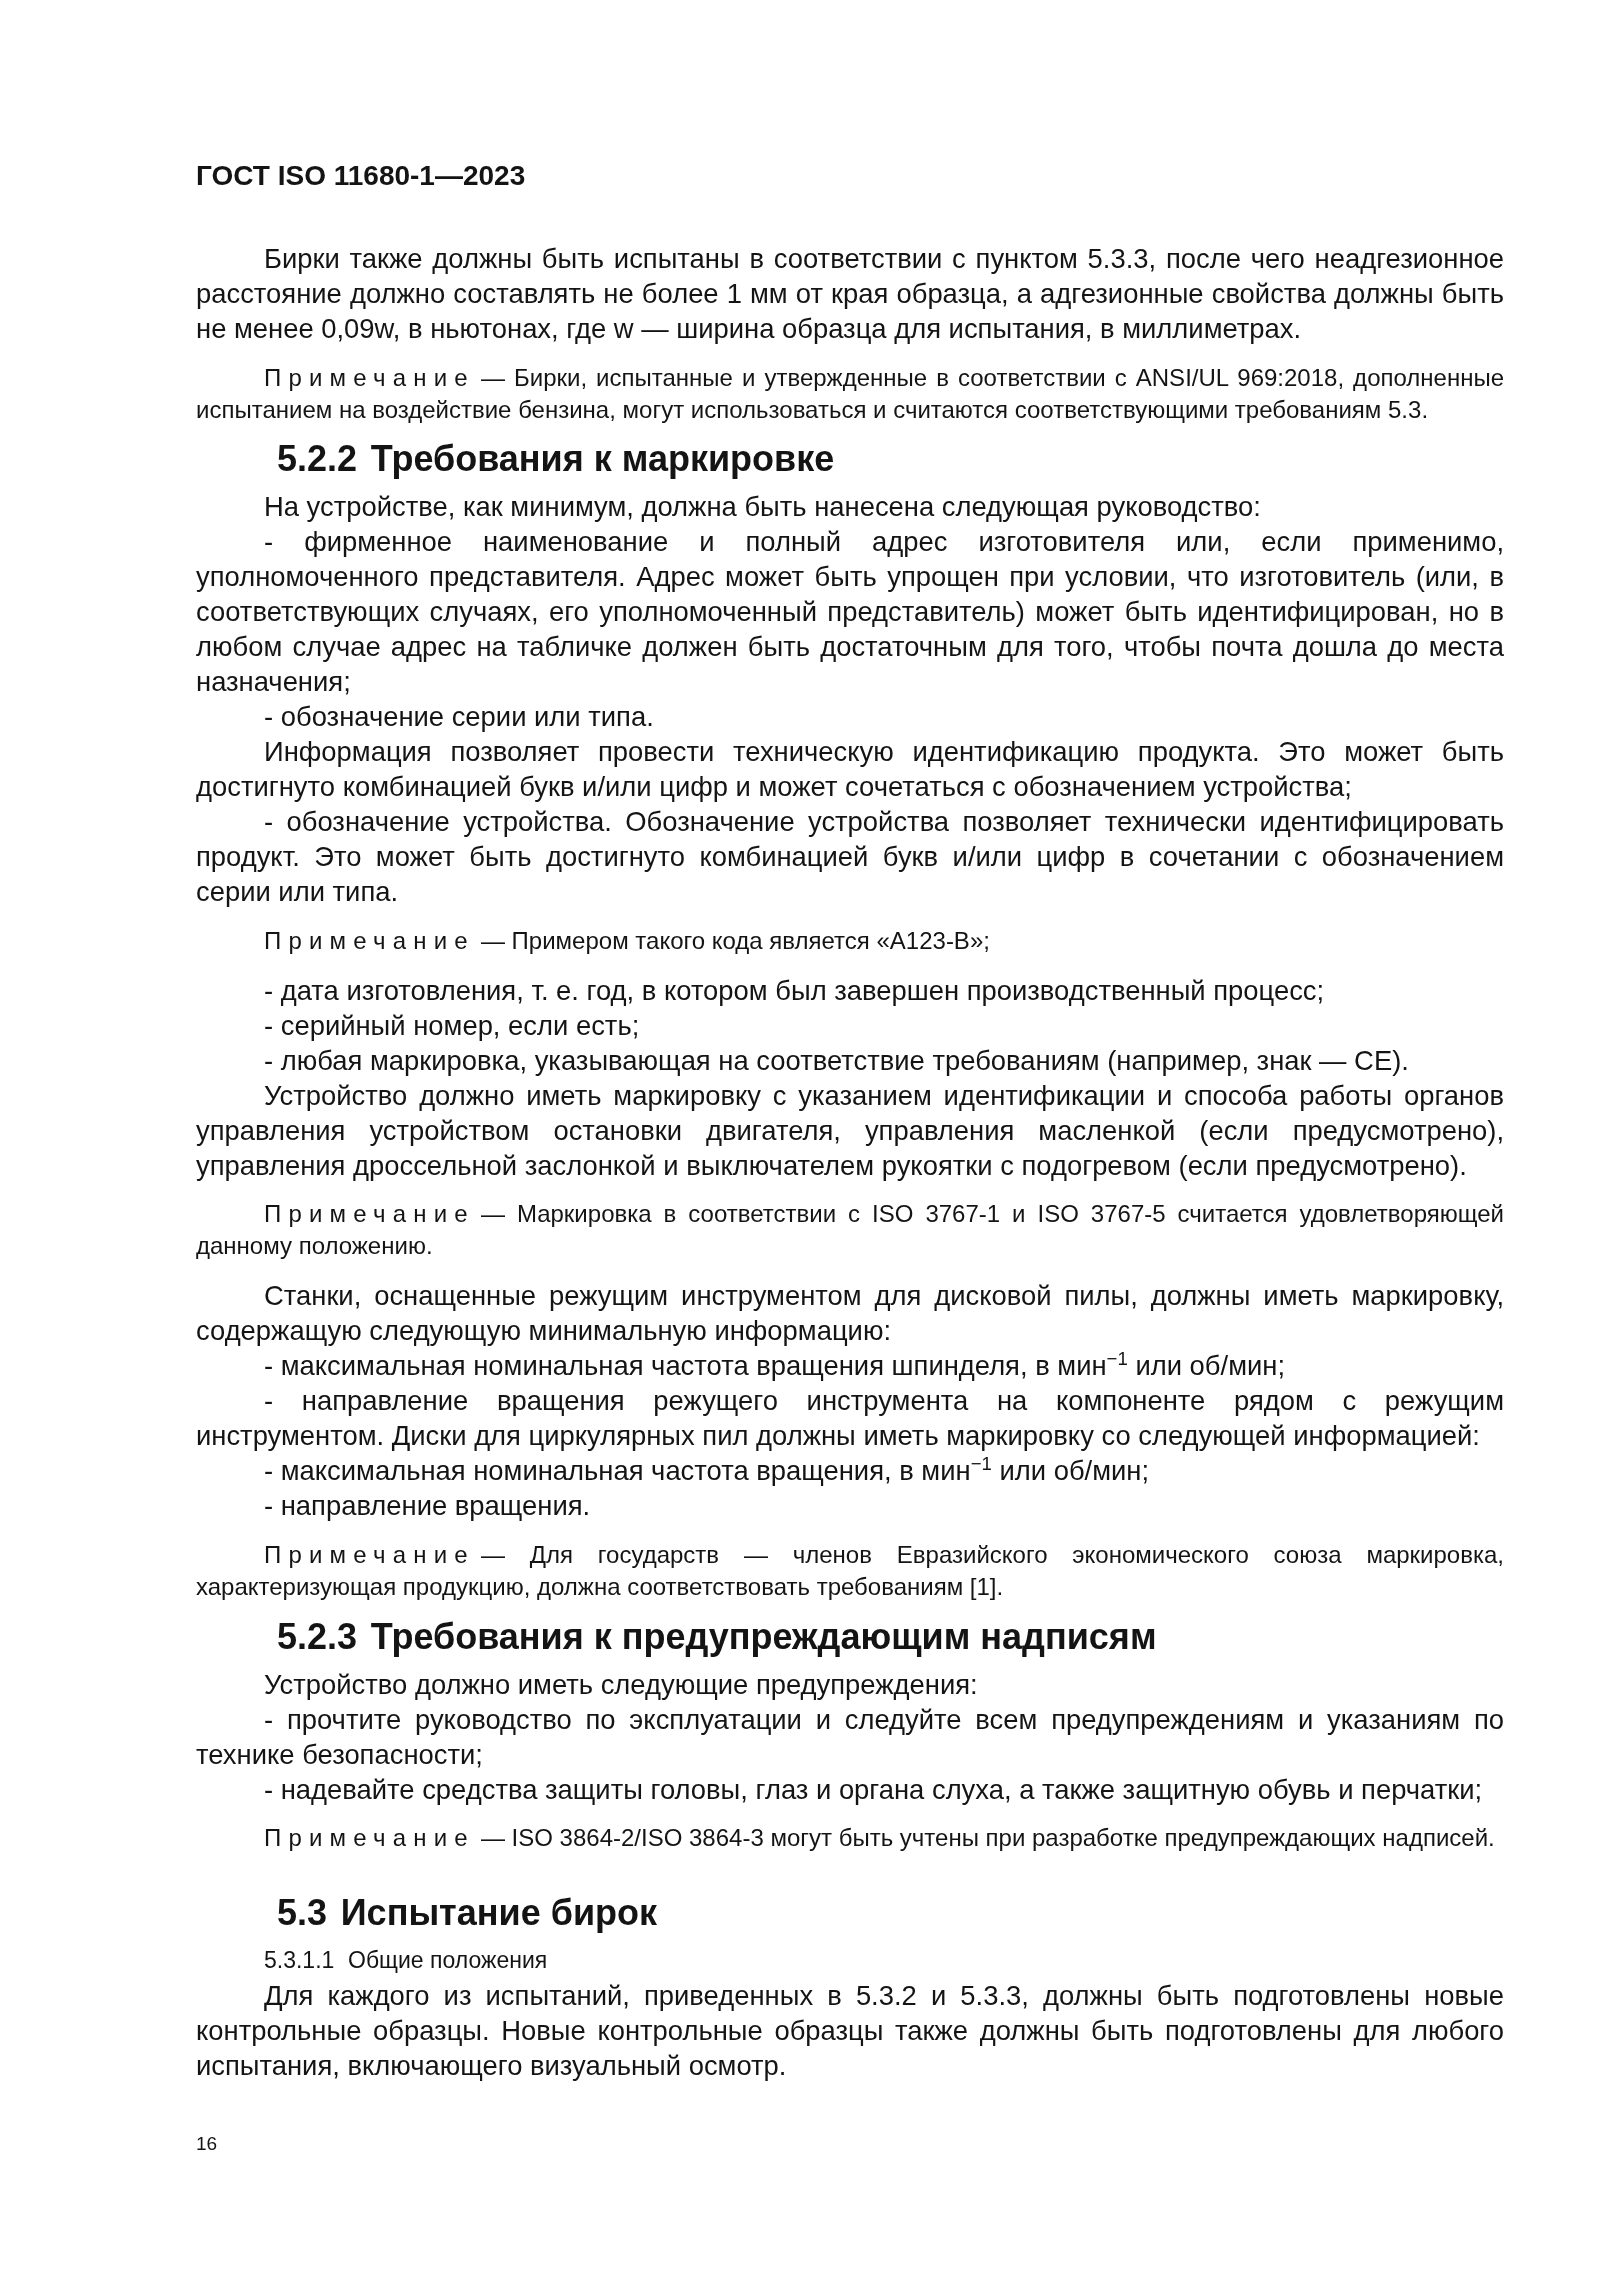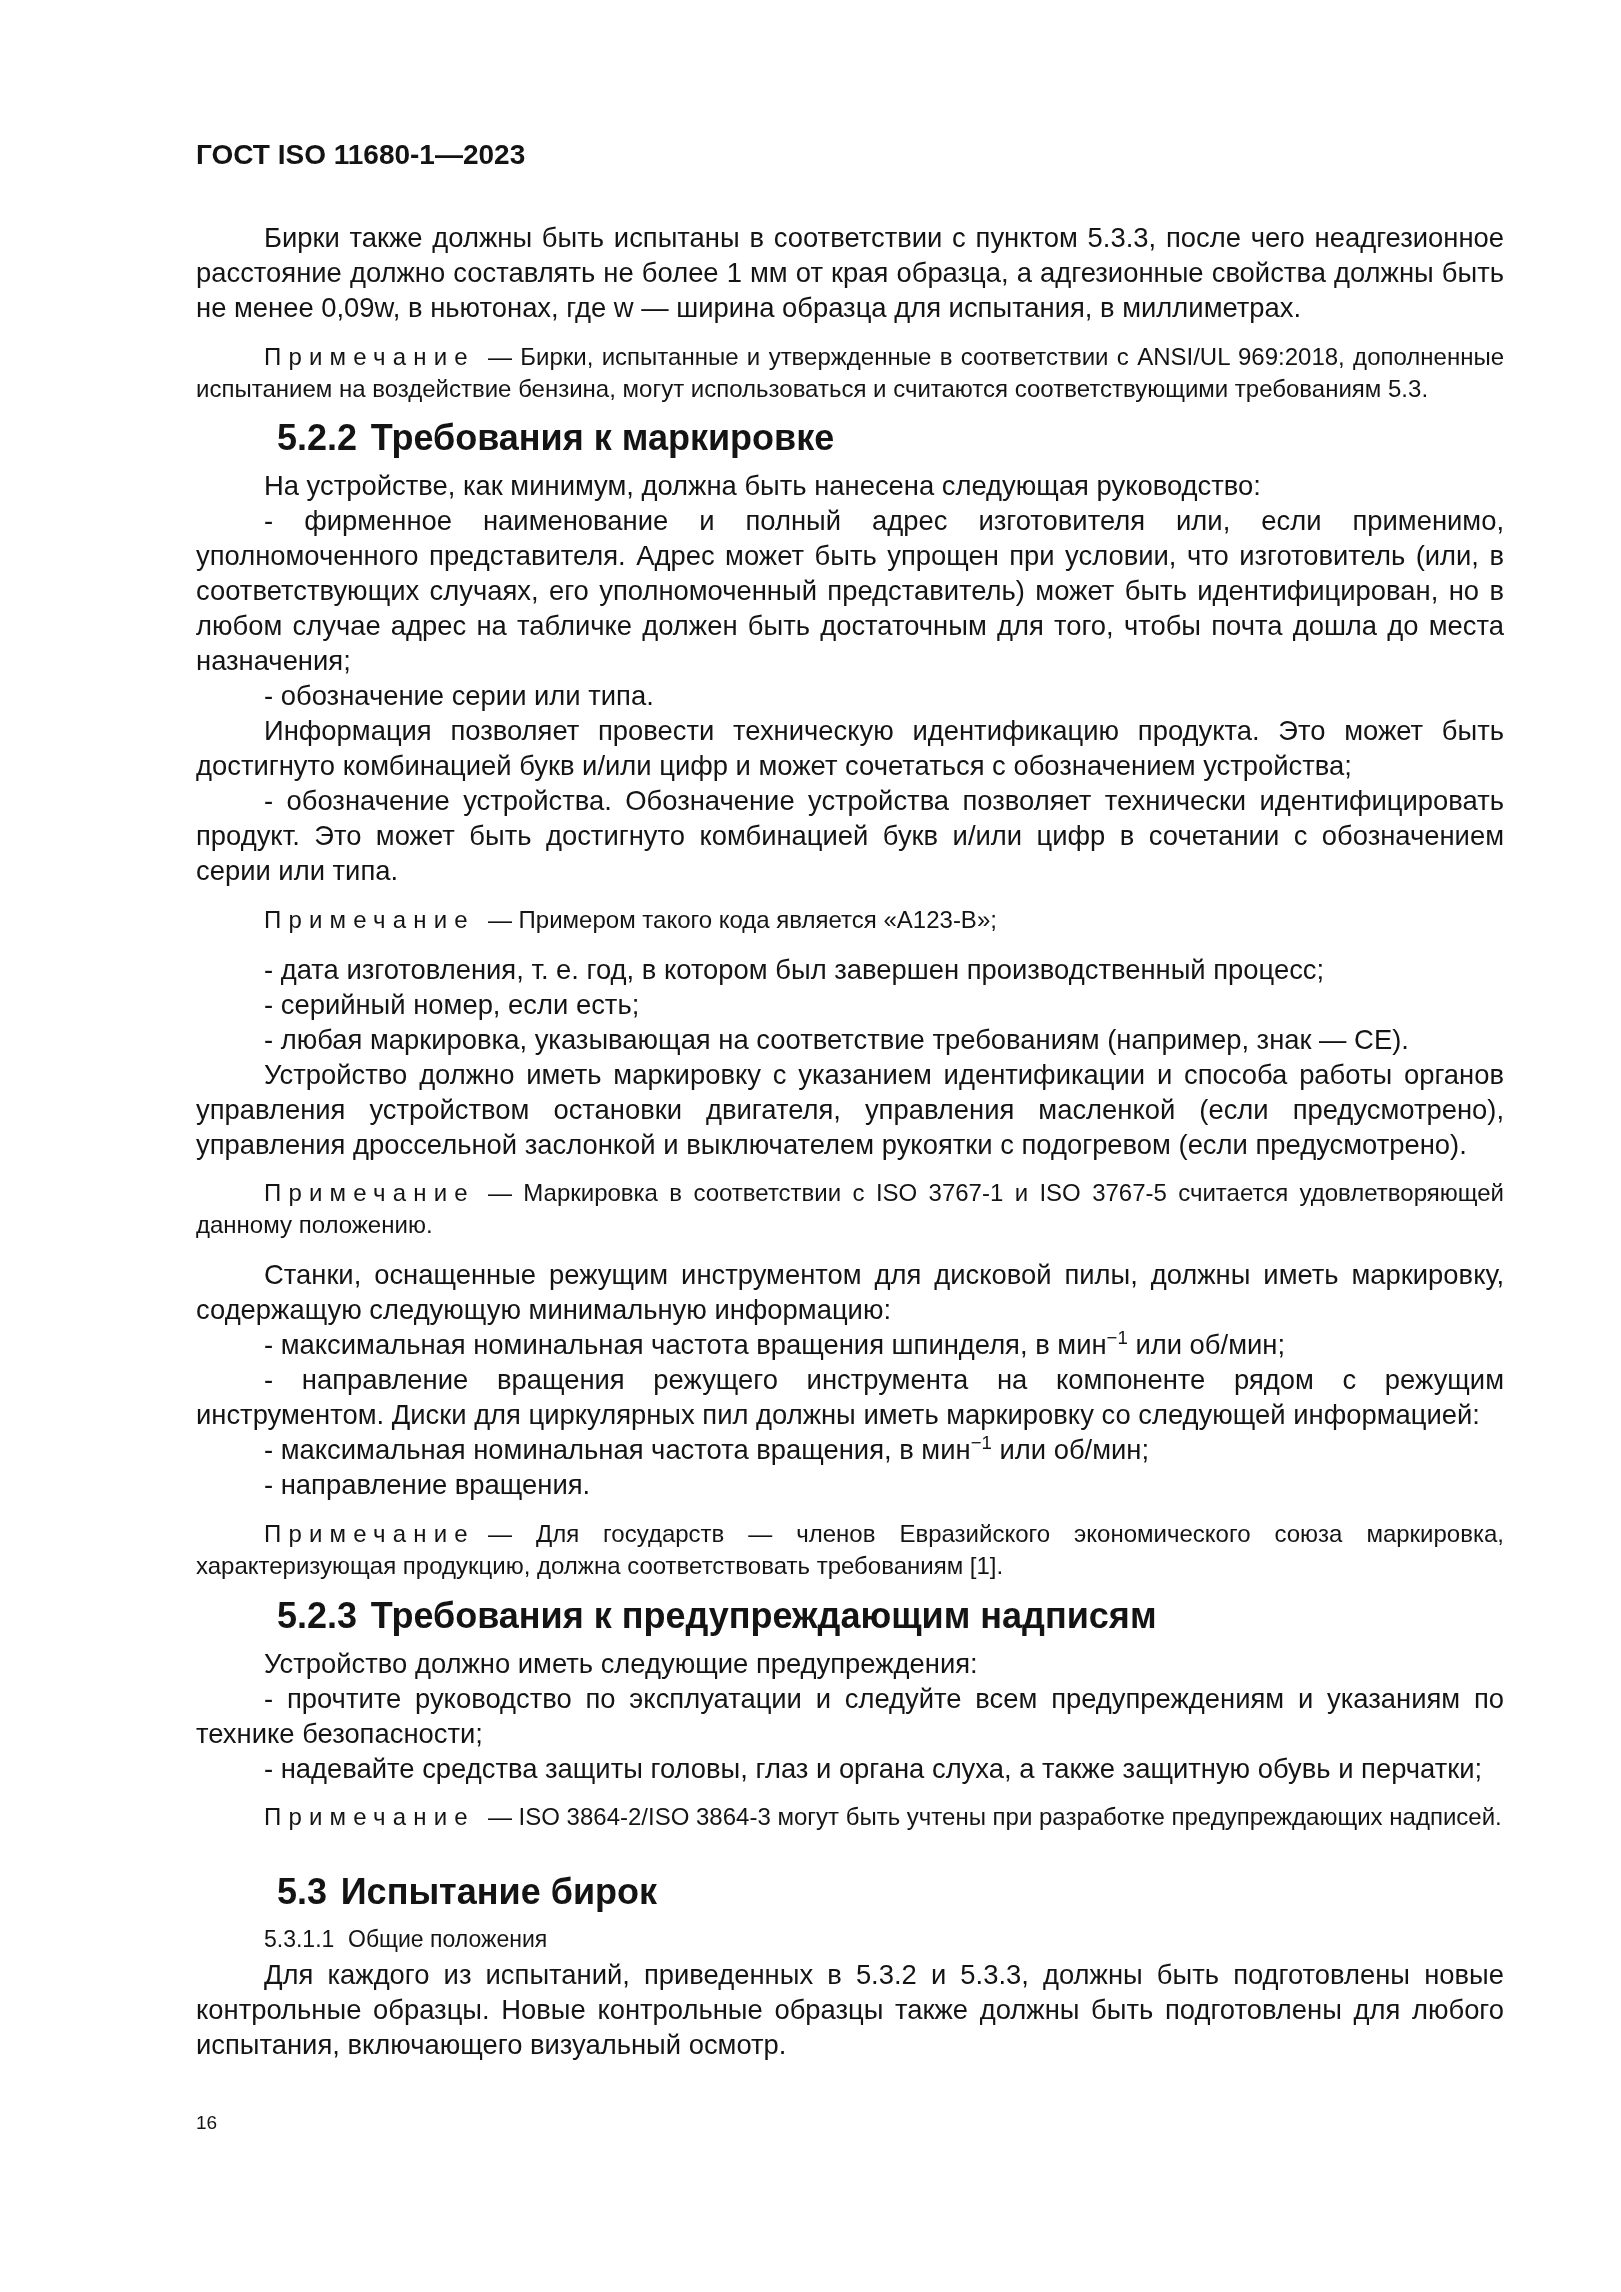--- a/index.html
+++ b/index.html
@@ -10,21 +10,21 @@
     background:#ffffff;
     font-family:"Liberation Sans","DejaVu Sans",sans-serif;
     color:#141414;
     margin:0 auto;
     overflow:hidden;
     box-sizing:border-box;
   }
   .content{
     position:absolute;
     left:196px;
-    top:140px;
+    top:161px;
     width:1308px;
   }
   .doc-header{
     font-size:28px;
     font-weight:bold;
     margin:0 0 51px 0;
     line-height:29px;
   }
   p.body{
     font-size:27.4px;
@@ -34,21 +34,21 @@
     margin:0;
   }
   p.note{
     font-size:24px;
     line-height:32px;
     text-align:justify;
     text-indent:68px;
     margin:15.7px 0;
   }
   .note-label{letter-spacing:.30em;}
-  .note-text{margin-left:13px;}
+  .note-text{margin-left:6px;}
   p.heading{
     font-size:36px;
     line-height:35px;
     font-weight:bold;
     text-indent:68px;
     margin:13px;
   }
   p.heading.gap-top{margin-top:11.8px;}
   p.heading.major{margin-top:41px;}
   p.subheading{

